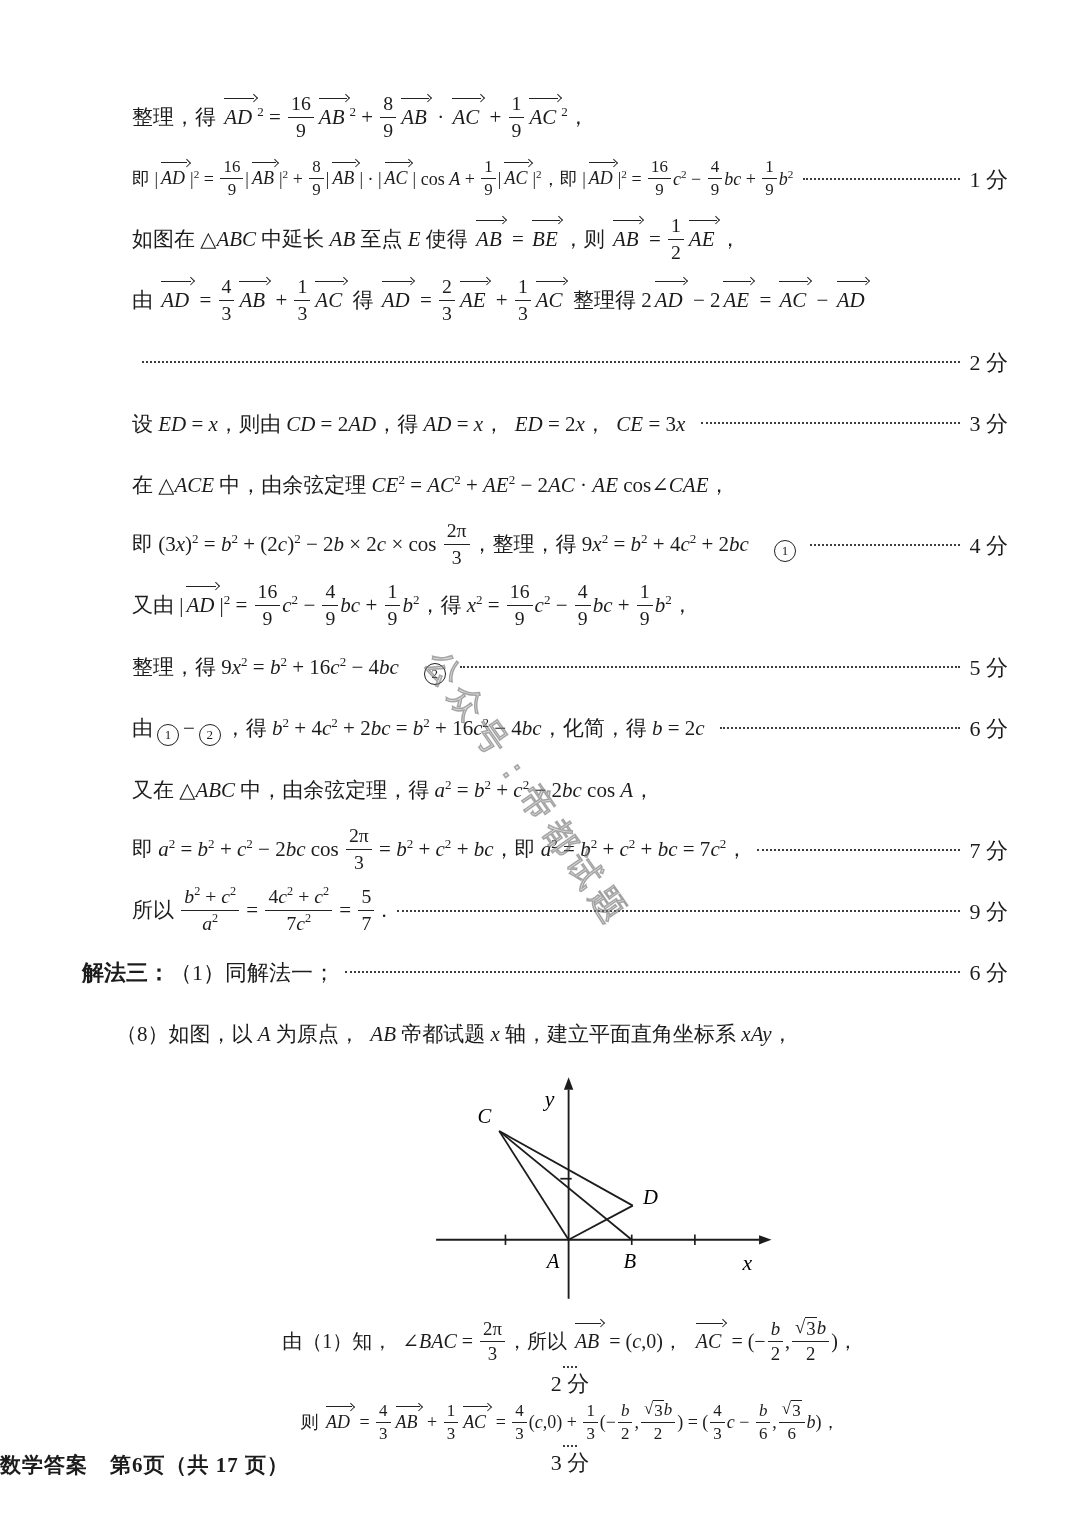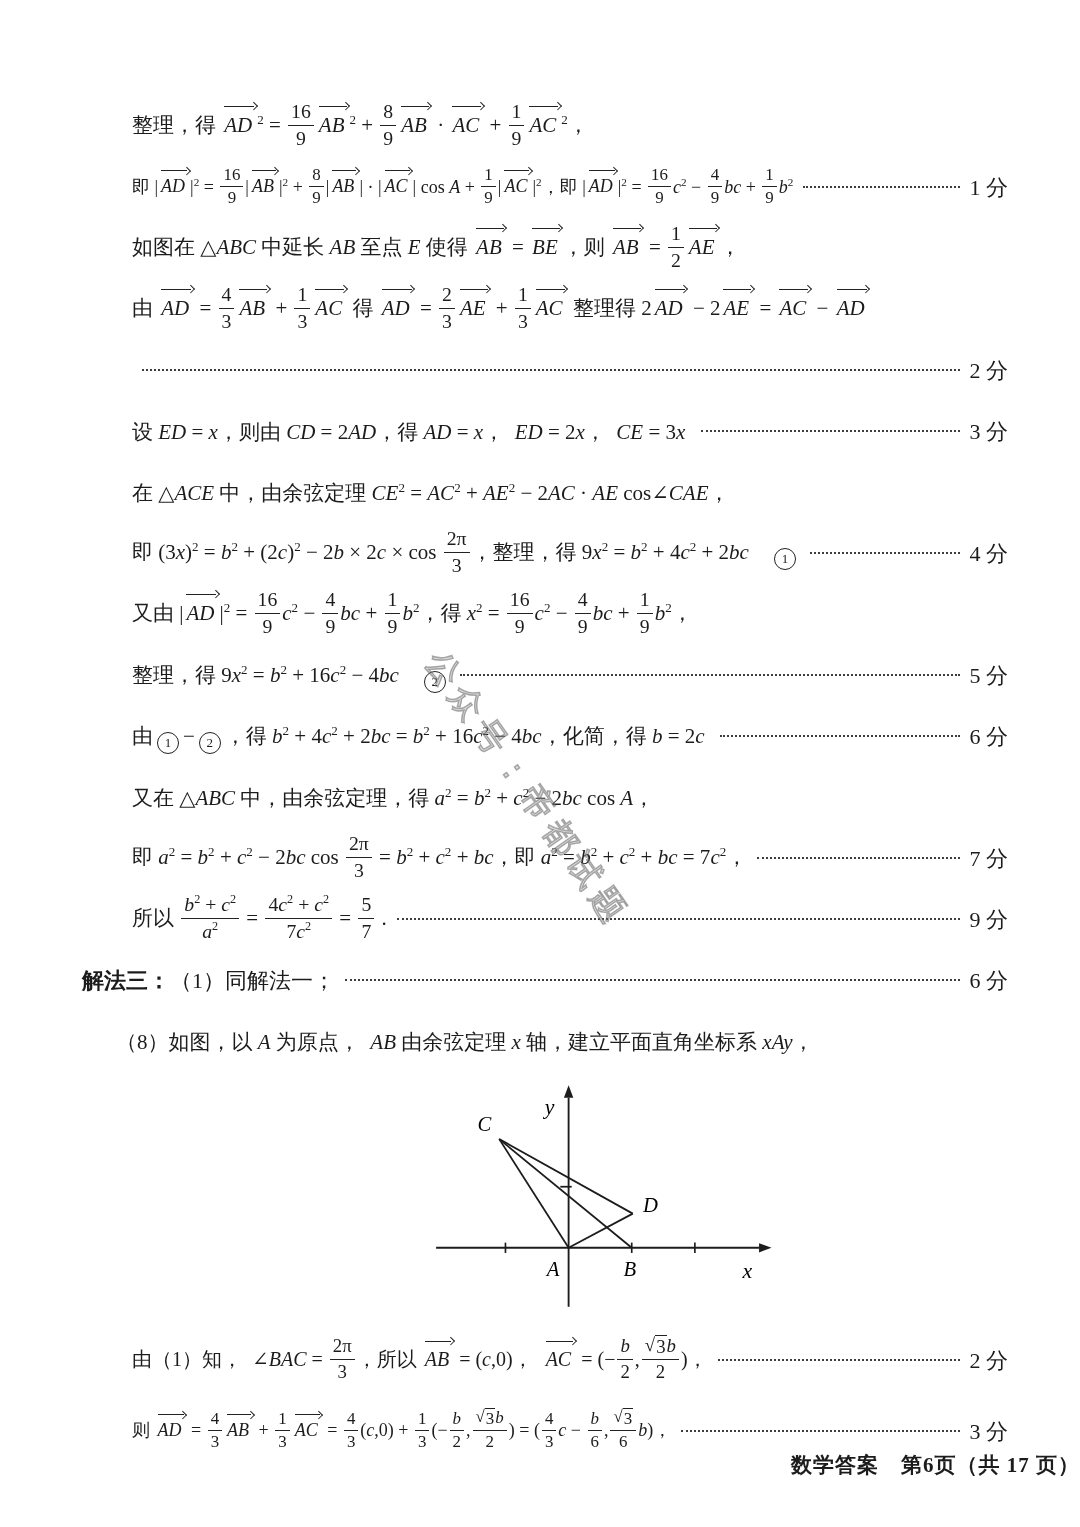--- a/index.html
+++ b/index.html
@@ -2,28 +2,28 @@
 <html><head>
 <meta charset="utf-8">
 <style>
   html,body{margin:0;padding:0;}
   body{
     width:1080px;height:1527px;background:#ffffff;color:#1c1c1c;
     font-family:"Liberation Serif","DejaVu Serif",serif;
     position:relative;overflow:hidden;
   }
   #content{
-    position:absolute;left:0;top:12px;width:1080px;box-sizing:border-box;
+    position:absolute;left:0;top:4px;width:1080px;box-sizing:border-box;
     padding:86px 72px 0 132px;
   }
   .line{display:flex;align-items:center;min-height:58px;margin-bottom:3px;font-size:21px;}
   #lines-a .line:nth-child(2){font-size:18px;}
   #lines-a .line:nth-child(15){margin-left:-50px;font-size:22px;}
   #lines-a .line:nth-child(16){margin-left:-16px;}
-  #lines-b .line{font-size:20px;min-height:68px;}
+  #lines-b .line{font-size:20px;min-height:68px;flex-direction:column;}
   #lines-b .line:nth-child(2){font-size:18px;}
   .math{white-space:pre;line-height:1.55;}
   .tok{white-space:pre;}
   .bold{font-weight:700;}
   .it{font-style:italic;}
   sup{font-size:0.62em;line-height:0;}
   .frac{display:inline-flex;flex-direction:column;align-items:center;vertical-align:middle;
         margin:0 2px;line-height:1.18;font-size:0.94em;transform:translateY(-2px);}
   .frac .num{padding:0 3px 1px 3px;border-bottom:1.4px solid #222;}
   .frac .den{padding:1px 3px 0 3px;}
@@ -41,21 +41,21 @@
         margin:0 10px;align-self:center;transform:translateY(-1px);}
   .score{white-space:nowrap;flex:none;font-size:22px;}
   .diagram{margin:6px 0 10px 278px;}
   #watermark{
     position:absolute;left:452px;top:642px;transform:rotate(55deg);transform-origin:0 0;
     font-size:34px;letter-spacing:7px;white-space:nowrap;pointer-events:none;
     color:rgba(130,130,130,0.30);-webkit-text-stroke:1.4px rgba(105,105,105,0.55);
     font-family:"Liberation Sans","DejaVu Sans",sans-serif;z-index:6;
   }
   #footer{
-    position:absolute;left:0;bottom:48px;width:100%;text-align:right;
+    position:absolute;left:0;bottom:48px;width:100%;text-align:left;
     font-weight:700;font-size:21px;letter-spacing:1px;
   }
   svg text{font-family:"Liberation Serif","DejaVu Serif",serif;}
 </style>
 </head>
 <body>
 
 <div id="content">
   <div id="lines-a">
       <div class="line">
@@ -114,21 +114,21 @@
         <span class="math"><span class="tok">所以 </span><span class="frac"><span class="num"><span class="tok it">b</span><sup>2</sup><span class="tok"> + </span><span class="tok it">c</span><sup>2</sup></span><span class="den"><span class="tok it">a</span><sup>2</sup></span></span><span class="tok"> = </span><span class="frac"><span class="num"><span class="tok">4</span><span class="tok it">c</span><sup>2</sup><span class="tok"> + </span><span class="tok it">c</span><sup>2</sup></span><span class="den"><span class="tok">7</span><span class="tok it">c</span><sup>2</sup></span></span><span class="tok"> = </span><span class="frac"><span class="num"><span class="tok">5</span></span><span class="den"><span class="tok">7</span></span></span><span class="tok"> .</span></span>
         <span class="dots"></span>
         <span class="score">9 分</span>
       </div>
       <div class="line">
         <span class="math"><span class="tok bold">解法三：</span><span class="tok">（1）同解法一；</span></span>
         <span class="dots"></span>
         <span class="score">6 分</span>
       </div>
       <div class="line">
-        <span class="math"><span class="tok">（8）如图，以 </span><span class="tok it">A</span><span class="tok"> 为原点，  </span><span class="tok it">AB</span><span class="tok"> 由余弦定理 </span><span class="tok it">x</span><span class="tok"> 轴，建立平面直角坐标系 </span><span class="tok it">xAy</span><span class="tok">，</span></span>
+        <span class="math"><span class="tok">（8）如图，以 </span><span class="tok it">A</span><span class="tok"> 为原点，  </span><span class="tok it">AB</span><span class="tok"> 帝都试题 </span><span class="tok it">x</span><span class="tok"> 轴，建立平面直角坐标系 </span><span class="tok it">xAy</span><span class="tok">，</span></span>
       </div>
     </div>
 
   <div class="diagram">
     <svg width="400" height="236" viewBox="0 0 380 228">
 
       <line x1="22" y1="165" x2="334" y2="165" stroke="#1c1c1c" stroke-width="1.8"></line>
       <polygon points="334,160.5 346,165 334,169.5" fill="#1c1c1c"></polygon>
       <line x1="150" y1="222" x2="150" y2="20" stroke="#1c1c1c" stroke-width="1.8"></line>
       <polygon points="145.5,20 150,8 154.5,20" fill="#1c1c1c"></polygon>

